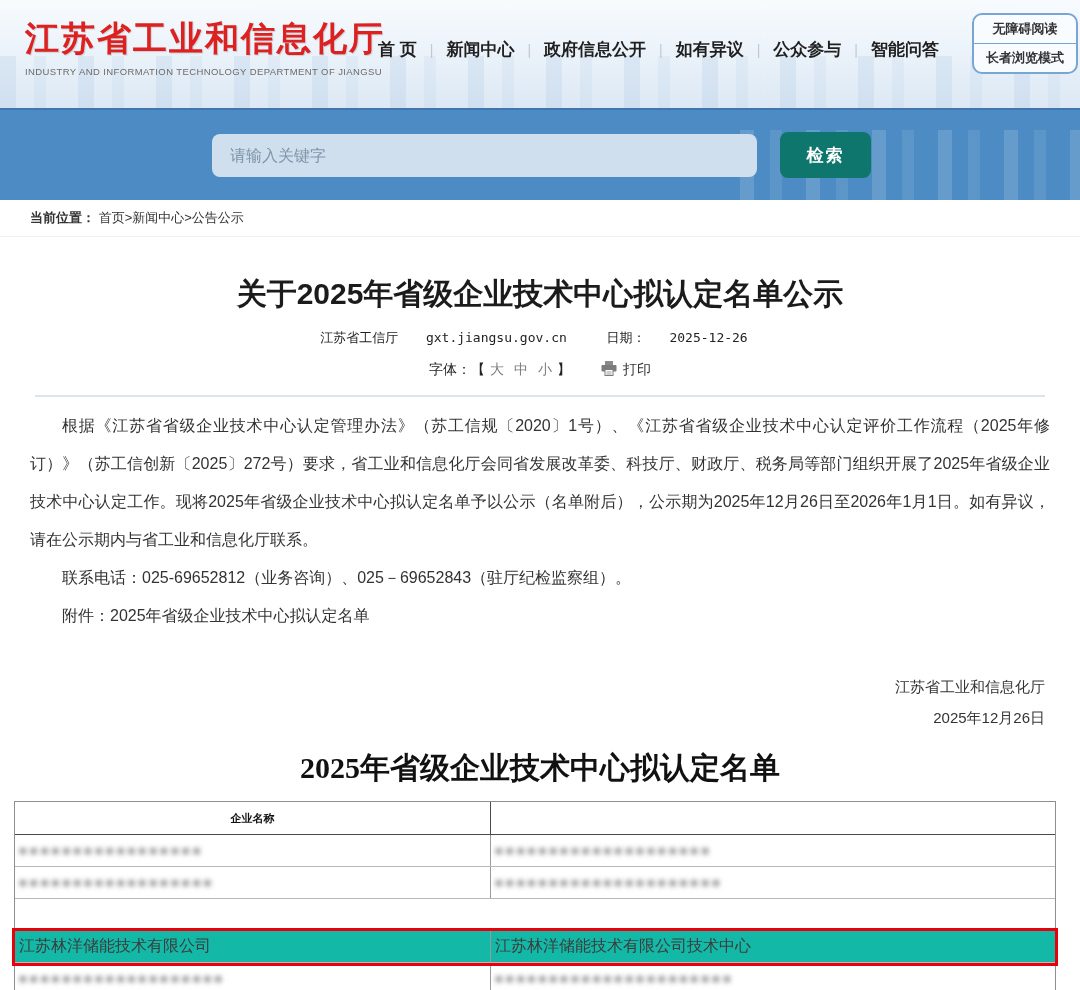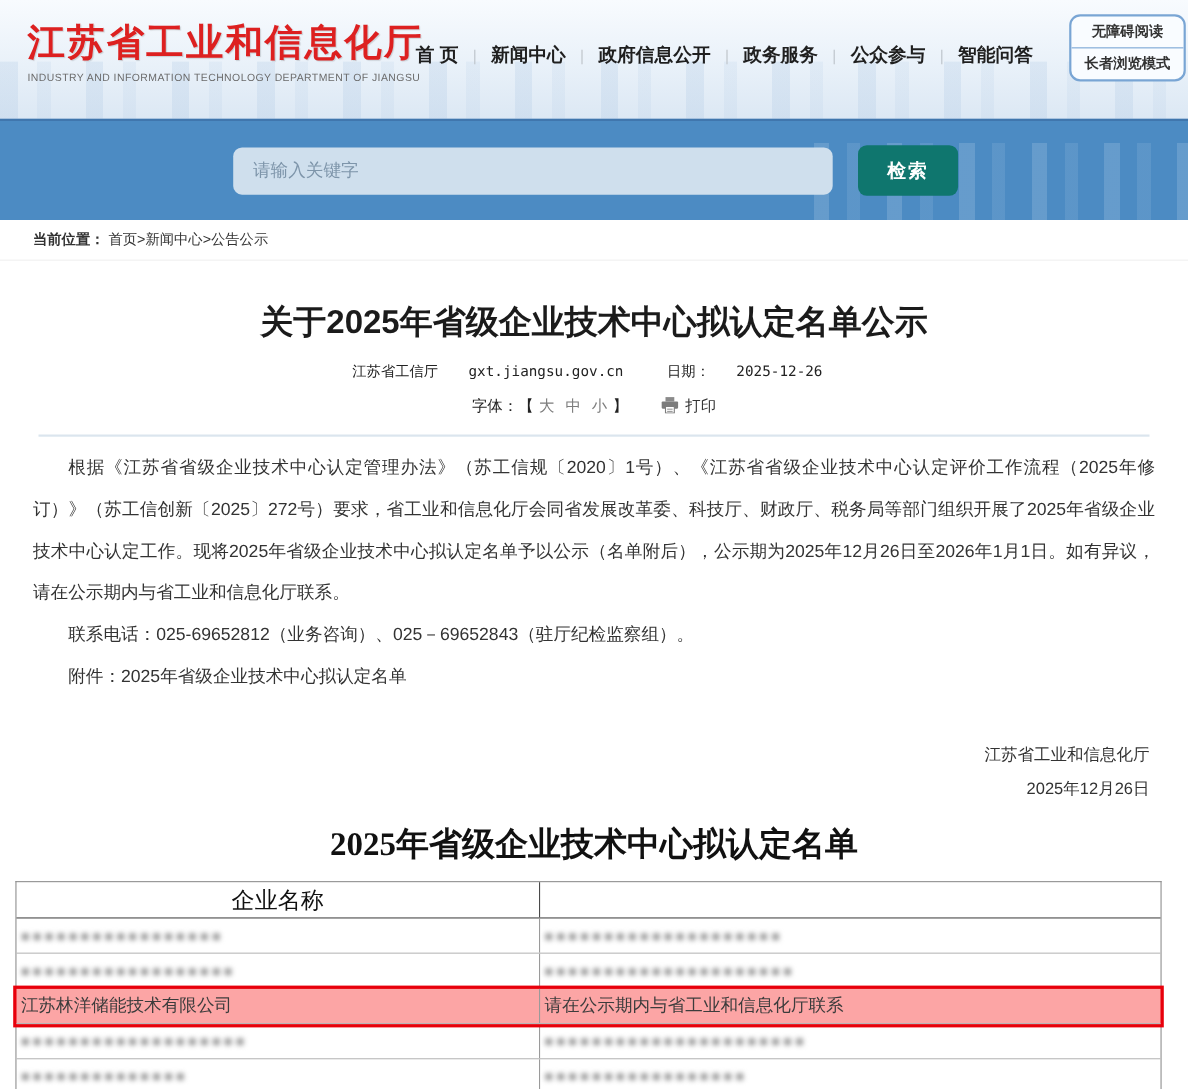--- a/index.html
+++ b/index.html
@@ -52,40 +52,40 @@
   .body-text p{margin:0;text-indent:2em;}
 
   .signature{margin-top:36px;padding-right:35px;text-align:right;font-size:15px;line-height:31px;color:#333;}
 
   
   .tbl-title{margin-top:14px;height:42px;line-height:42px;text-align:center;font-size:30px;font-weight:bold;color:#111;
         font-family:"Liberation Serif",serif;}
   .tbl{margin:12px 24px 0 14px;width:1042px;border:1px solid #8f8f8f;border-bottom:none;box-sizing:border-box;
         font-family:"Liberation Serif",serif;}
   .thead{display:grid;grid-template-columns:476px 1fr;height:32px;border-bottom:1px solid #4a4a4a;}
-  .thead .hcell{display:flex;align-items:center;justify-content:center;font-size:21px;font-weight:normal;color:#111;}
+  .thead .hcell{display:flex;align-items:center;justify-content:center;font-size:11px;font-weight:bold;color:#111;}
   .thead .hcell:first-child{border-right:1px solid #4a4a4a;}
   .trow{display:grid;grid-template-columns:476px 1fr;height:31px;border-bottom:1px solid #b8b8b8;position:relative;}
   .trow .cell{display:flex;align-items:center;padding-left:4px;font-size:16px;color:#3c3c3c;overflow:hidden;white-space:nowrap;}
   .trow .cell:first-child{border-right:1px solid #9a9a9a;}
-  .trow.hl{background:#fca5a5;box-shadow:0 0 0 3px #e8000b;z-index:2;}
+  .trow.hl{background:#14b8a6;box-shadow:0 0 0 3px #e8000b;z-index:2;margin-top:32px;}
   .trow:last-child{height:24px;border-bottom:1px solid #8f8f8f;}
   .blur-text{color:#9a9a9a;filter:blur(2.6px);font-size:13px;letter-spacing:3px;}
 </style>
 </head>
 <body>
 
 <div class="page">
 
   <div class="site-header">
     <div class="logo-wrap">
       <div class="logo-title">江苏省工业和信息化厅</div>
       <div class="logo-sub">INDUSTRY AND INFORMATION TECHNOLOGY DEPARTMENT OF JIANGSU</div>
     </div>
-    <div class="main-nav"><a class="nav-item">首 页</a><span class="nav-sep">|</span><a class="nav-item">新闻中心</a><span class="nav-sep">|</span><a class="nav-item">政府信息公开</a><span class="nav-sep">|</span><a class="nav-item">政务服务</a><span class="nav-sep">|</span><a class="nav-item">公众参与</a><span class="nav-sep">|</span><a class="nav-item">智能问答</a></div>
+    <div class="main-nav"><a class="nav-item">首 页</a><span class="nav-sep">|</span><a class="nav-item">新闻中心</a><span class="nav-sep">|</span><a class="nav-item">政府信息公开</a><span class="nav-sep">|</span><a class="nav-item">如有异议</a><span class="nav-sep">|</span><a class="nav-item">公众参与</a><span class="nav-sep">|</span><a class="nav-item">智能问答</a></div>
     <div class="access-box">
       <span class="access-item">无障碍阅读</span>
       <div class="access-div"></div>
       <span class="access-item">长者浏览模式</span>
     </div>
   </div>
 
   <div class="search-band">
     <input class="search-input" type="text" placeholder="请输入关键字" style="">
     <button class="search-btn">检索</button>
@@ -151,21 +151,21 @@
           </div>
           <div class="cell">
             <span class="blur-text">■■■■■■■■■■■■■■■■■■■■■</span>
           </div>
         </div>
         <div class="trow hl">
           <div class="cell">
             <span>江苏林洋储能技术有限公司</span>
           </div>
           <div class="cell">
-            <span>请在公示期内与省工业和信息化厅联系</span>
+            <span>江苏林洋储能技术有限公司技术中心</span>
           </div>
         </div>
         <div class="trow">
           <div class="cell">
             <span class="blur-text">■■■■■■■■■■■■■■■■■■■</span>
           </div>
           <div class="cell">
             <span class="blur-text">■■■■■■■■■■■■■■■■■■■■■■</span>
           </div>
         </div>

